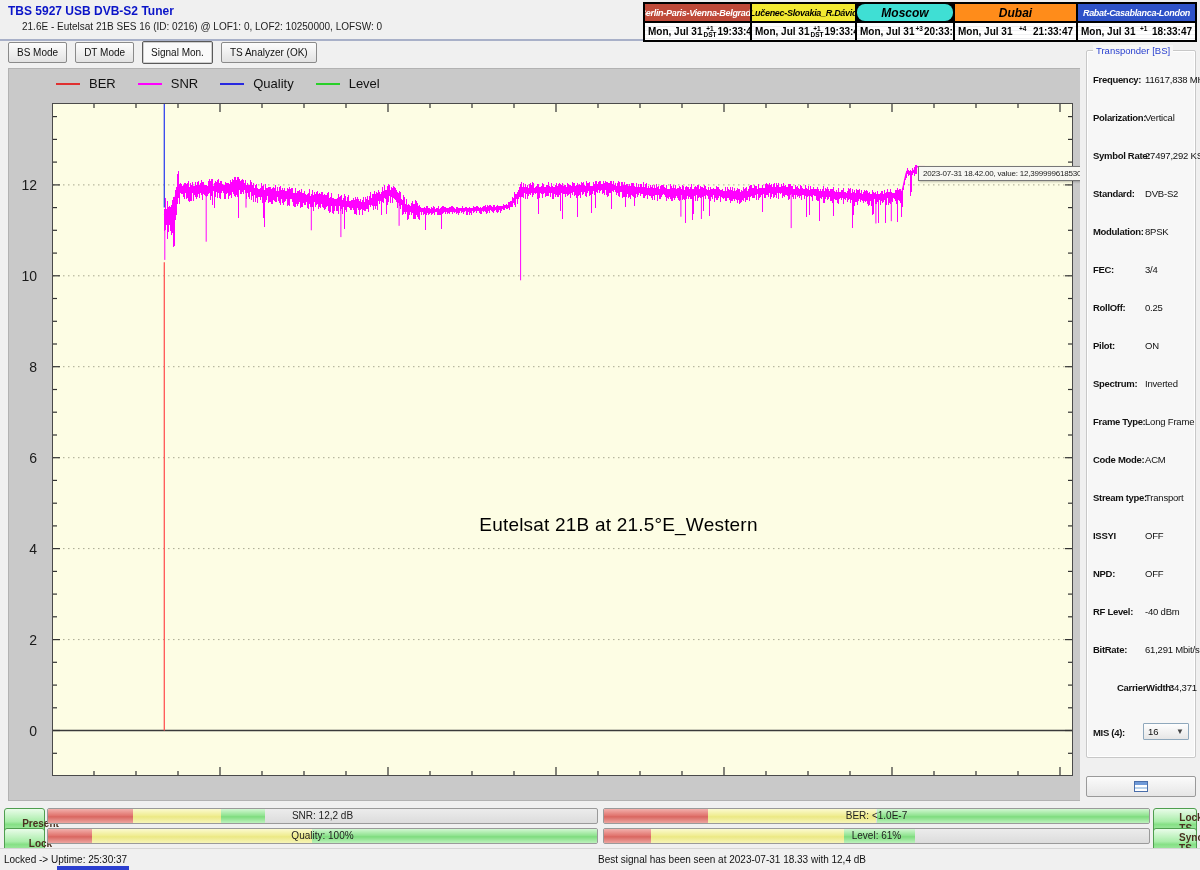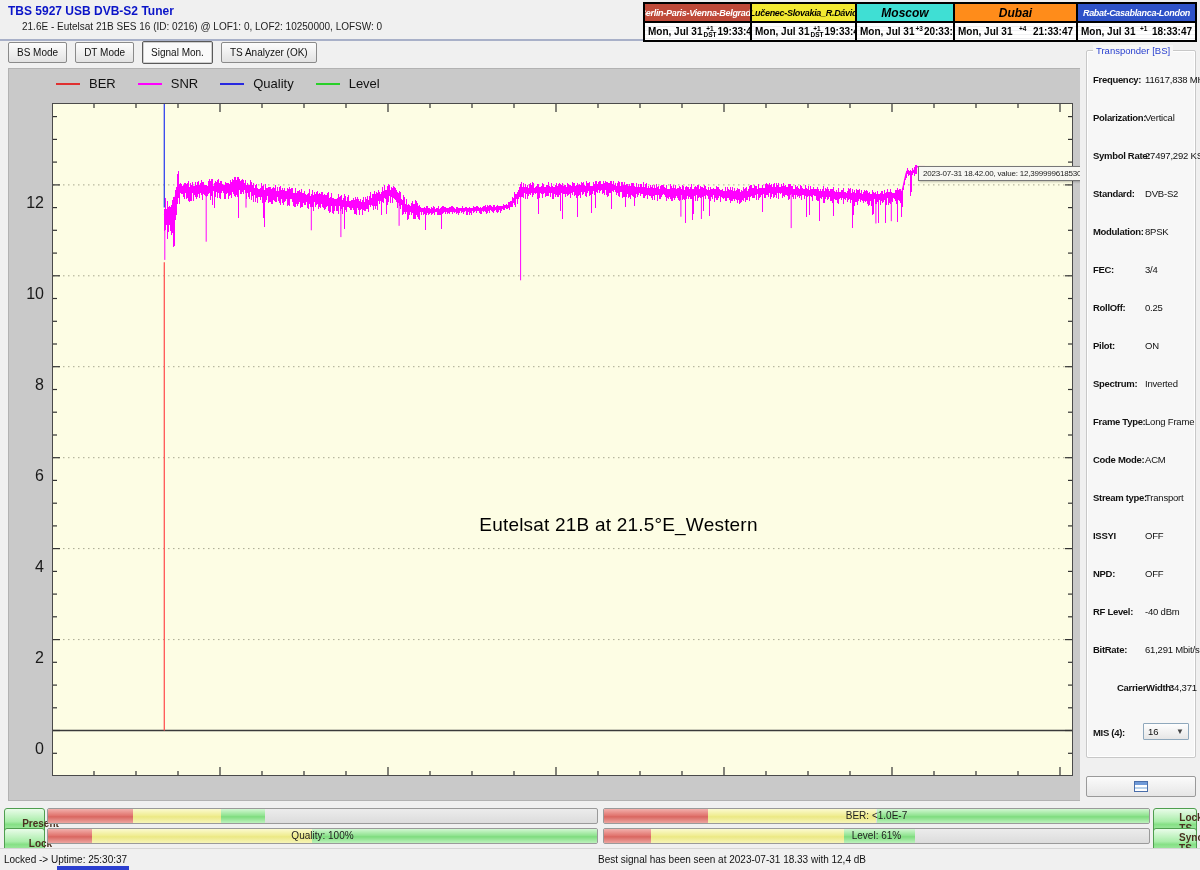--- a/index.html
+++ b/index.html
@@ -34,21 +34,21 @@
   .tab-btn.active { background:#fafafa; border:1px solid #5a5a5a; box-shadow:0 0 0 1px #cfcfcf inset; height:23px; margin-top:-1px; }
 
   
   .chart-panel { position:absolute; left:8px; top:68px; width:1109px; height:733px;
     background:#c9c9c9; border:1px solid #b2b2b2; }
   .legend { position:absolute; left:47px; top:7px; display:flex; gap:22px; align-items:center; }
   .legend-item { display:flex; align-items:center; gap:9px; }
   .legend-swatch { width:24px; height:0; border-top:2px solid #000; }
   .legend-label { font-size:13px; color:#111; }
   .ylabels { position:absolute; left:0; top:34px; width:40px; height:673px; }
-  .ylabel { position:absolute; right:5px; font-size:16px; color:#1a1a1a; line-height:22px;margin-top:18px; }
+  .ylabel { position:absolute; right:12px; font-size:14px; color:#1a1a1a; line-height:22px; }
   .plot-wrap { position:absolute; left:43px; top:34px; width:1021px; height:673px; }
   .annotation { position:absolute; left:43px; top:442px; width:1021px; text-align:center;
     transform:translateX(56px); font-size:19px; line-height:27px; color:#000; letter-spacing:0.2px; }
   .tooltip { position:absolute; left:909px; top:97px; background:#f7f7f2; border:1px solid #777;
     font-size:8px; letter-spacing:-0.2px; color:#222; padding:2px 4px; white-space:nowrap;
     box-shadow:1px 1px 2px rgba(0,0,0,0.25); }
 
   
   .sidebar { position:absolute; left:1080px; top:42px; width:120px; height:761px; background:#f0f0f0; }
   .group-box { position:absolute; left:6px; top:8px; width:110px; height:708px;
@@ -111,21 +111,21 @@
       <div class="clock-time">
         <span>Mon, Jul 31</span>
         <span class="tz-block">
           <span>+1</span>
           <span>DST</span>
         </span>
         <span>19:33:47</span>
       </div>
     </div>
     <div class="clock" style="width: 98px;">
-      <div class="clock-head" style="background: rgb(63, 223, 212); color: rgb(0, 0, 0); font-size: 12px; letter-spacing: 0px;">Moscow</div>
+      <div class="clock-head" style="background: rgb(63, 223, 212); color: rgb(0, 0, 0); font-size: 12px; letter-spacing: 0px; border-radius: 8px;">Moscow</div>
       <div class="clock-time">
         <span>Mon, Jul 31</span>
         <span class="tz-block">
           <span>+3</span>
           <span>&nbsp;</span>
         </span>
         <span>20:33:47</span>
       </div>
     </div>
     <div class="clock" style="width: 123px;">
@@ -419,20 +419,21 @@
   <div class="console-icon"></div>
 </div>
 
 <div class="green-btn" style="left:4px; top:808px; width:41px;">Present</div>
 <div class="green-btn" style="left:4px; top:828px; width:41px;">Lock</div>
 
 <div class="pbar" id="bar-snr" style="left:47px; top:808px; width:551px;">
     <div class="seg seg-red" style="left: 0%; width: 15.5%;"></div>
     <div class="seg seg-yellow" style="left: 15.5%; width: 16%;"></div>
     <div class="seg seg-green" style="left: 31.5%; width: 8%;"></div>
+  <div class="bar-label">SNR: 12,2 dB</div>
 </div>
 <div class="pbar" id="bar-quality" style="left:47px; top:828px; width:551px;">
     <div class="seg seg-red" style="left: 0%; width: 8%;"></div>
     <div class="seg seg-yellow" style="left: 8%; width: 40%;"></div>
     <div class="seg seg-green" style="left: 48%; width: 52%;"></div>
   <div class="bar-label">Quality: 100%</div>
 </div>
 <div class="pbar" id="bar-ber" style="left:603px; top:808px; width:547px;">
     <div class="seg seg-red" style="left: 0%; width: 19%;"></div>
     <div class="seg seg-yellow" style="left: 19%; width: 31%;"></div>

